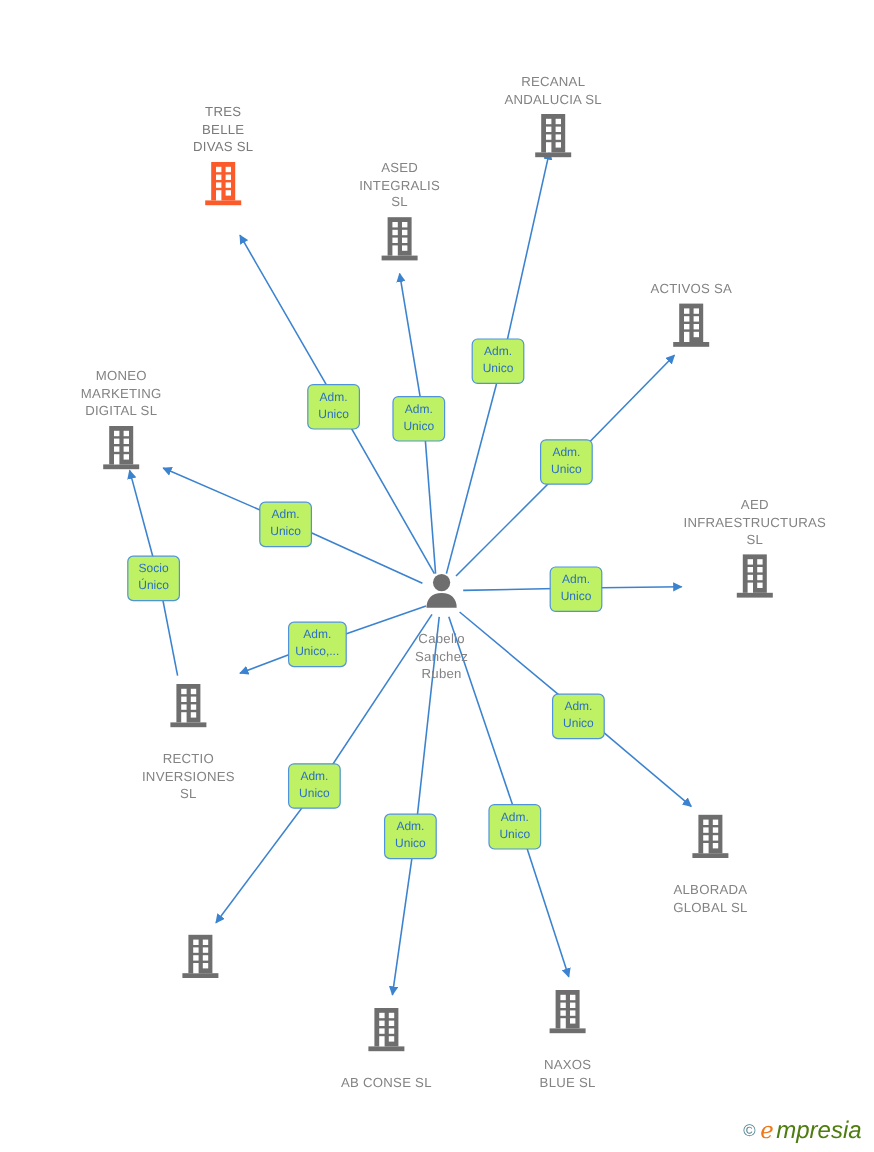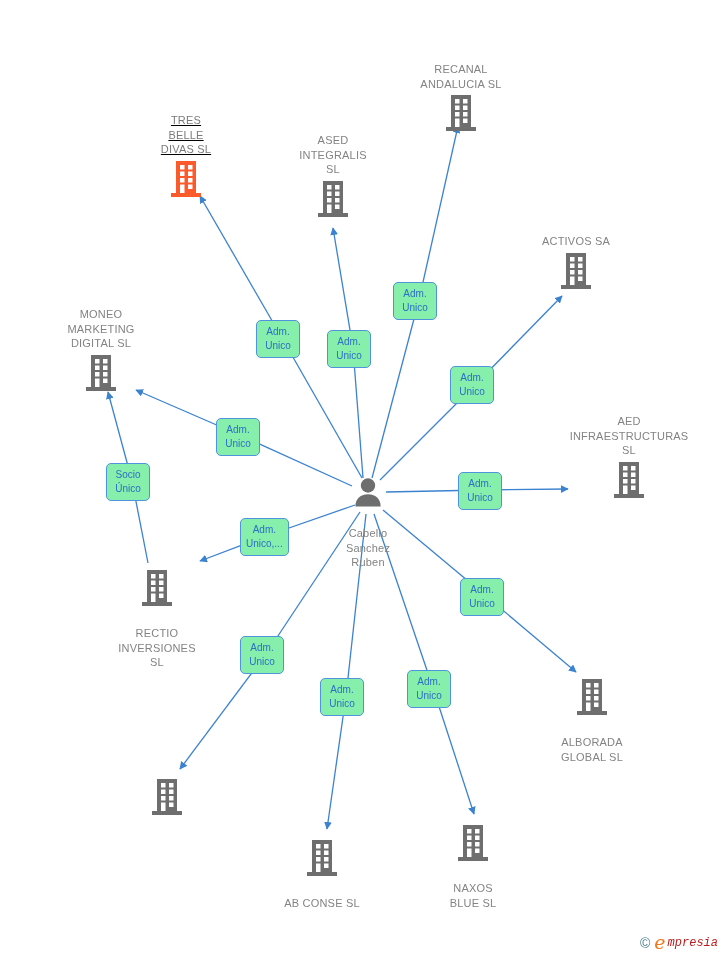--- a/index.html
+++ b/index.html
@@ -47,21 +47,21 @@
   .node.above .nicon{ margin-top:2px; }
   .node.below .nlabel{ margin-top:18px; }
 
   svg.bldg{ display:block; }
   svg.person{ display:block; }
 
   
   .elabel{
     position:absolute;
     box-sizing:border-box;
-    background:#86efac;
+    background:#bef264;
     border:1.3px solid #4f93dd;
     border-radius:5px;
     color:#2d6fc4;
     font-size:10px;
     line-height:14px;
     text-align:center;
     padding:4px 5px 4px 5px;
     min-width:44px;
     white-space:pre-line;
     cursor:pointer;
@@ -85,24 +85,24 @@
   }
   #watermark .wm-e{
     font-family:"DejaVu Serif", serif;
     font-style:italic;
     font-size:19px;
     color:#f07818;
     line-height:1;
     margin-right:-2px;
   }
   #watermark .wm-rest{
-    font-family:Liberation Mono, monospace;
+    font-family:Liberation Sans, sans-serif;
     font-style:italic;
-    font-size:12px;
-    color:#b91c1c;
+    font-size:20px;
+    color:#4d7c0f;
     line-height:1;
   }
 </style>
 </head>
 <body>
 
 <div id="canvas">
 
   <svg id="edge-layer" viewBox="0 0 728 960" width="728" height="960">
     <defs>
@@ -132,21 +132,21 @@
         <line x1="366" y1="514" x2="346" y2="696" stroke="#3b82cf" stroke-width="1.3"></line>
         <line x1="346" y1="696" x2="327" y2="829" stroke="#3b82cf" stroke-width="1.3" marker-end="url(#arrow)"></line>
         <line x1="374" y1="514" x2="433" y2="688" stroke="#3b82cf" stroke-width="1.3"></line>
         <line x1="433" y1="688" x2="474" y2="814" stroke="#3b82cf" stroke-width="1.3" marker-end="url(#arrow)"></line>
         <line x1="148" y1="563" x2="132" y2="481" stroke="#3b82cf" stroke-width="1.3"></line>
         <line x1="132" y1="481" x2="108" y2="392" stroke="#3b82cf" stroke-width="1.3" marker-end="url(#arrow)"></line>
       </g>
   </svg>
 
   <div id="node-layer">
-      <div class="node above focus" style="left: 186px; top: 113px; text-decoration: underline;">
+      <div class="node above focus" style="left: 186px; top: 87px;">
         <div class="nlabel">TRES
 BELLE
 DIVAS  SL</div>
         <div class="nicon">
           <svg class="bldg" width="34" height="40" viewBox="0 0 34 40">
             <g fill="#fb5b2a">
               <rect x="7" y="2" width="20" height="32"></rect>
               <rect x="2" y="34" width="30" height="4"></rect>
               <rect x="11" y="6" width="4.5" height="4.5" fill="#ffffff"></rect>
               <rect x="19" y="6" width="4.5" height="4.5" fill="#ffffff"></rect>

